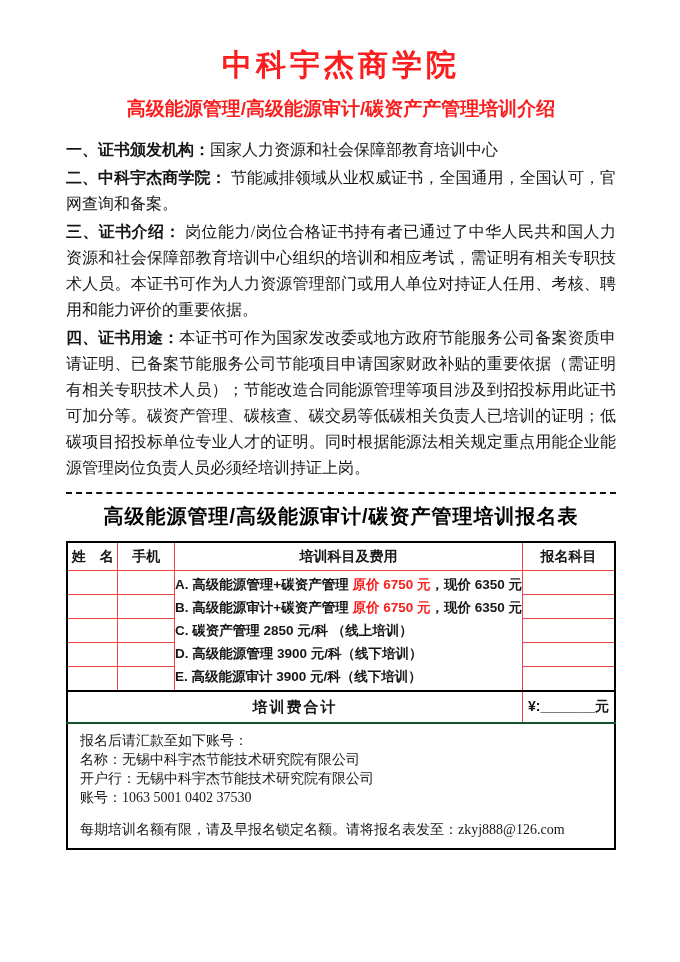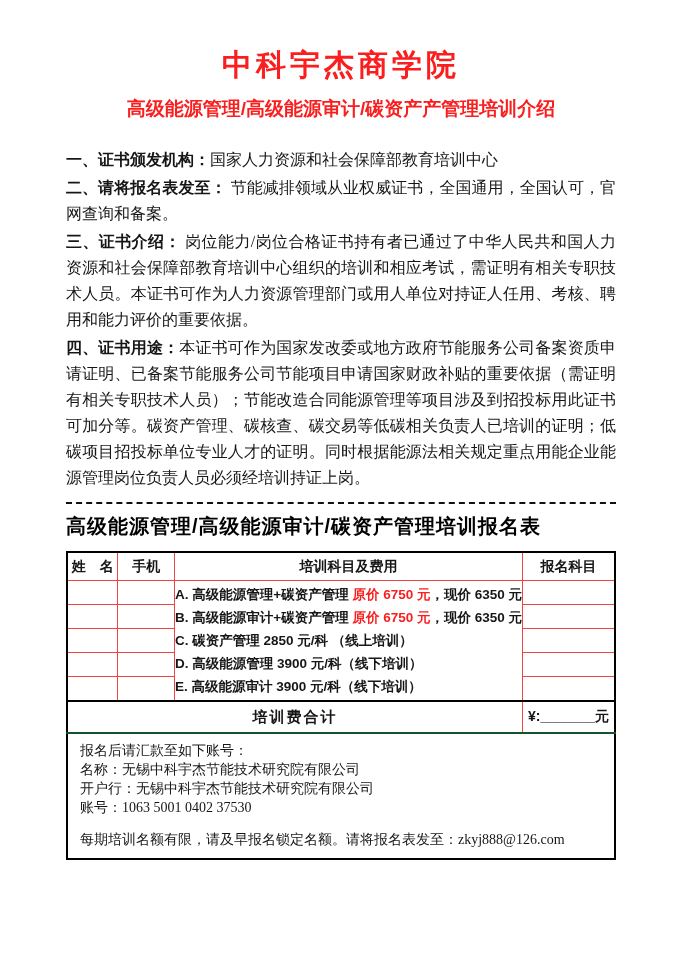--- a/index.html
+++ b/index.html
@@ -17,36 +17,36 @@
     font-weight:bold;font-size:30px;line-height:38px;letter-spacing:4px;
     color:var(--accent-red,#fa1e1e);
   }
   .subtitle{
     text-align:center;margin-top:13px;
     font-family:"Liberation Sans","DejaVu Sans",sans-serif;
     font-weight:bold;font-size:19px;line-height:24px;
     color:var(--accent-red,#fa1e1e);
   }
 
-  .intro{margin-top:26px;}
+  .intro{margin-top:16px;}
   .para{
     font-size:16px;line-height:26px;text-align:justify;
     margin:0 0 2px 0;
   }
   .para .lead{
     font-family:"Liberation Sans","DejaVu Sans",sans-serif;
     font-weight:bold;
   }
 
   .dashes{
     margin-top:11px;height:0;border-top:2px dashed #111;
   }
 
   .form-title{
-    margin-top:9px;
+    text-align:center;margin-top:9px;
     font-family:"Liberation Sans","DejaVu Sans",sans-serif;
     font-weight:bold;font-size:20px;line-height:26px;letter-spacing:1px;
     color:#000;
   }
 
   table.reg{
     width:100%;margin-top:12px;border-collapse:collapse;
     font-family:"Liberation Sans","DejaVu Sans",sans-serif;
   }
   table.reg td,table.reg th{border:1px solid #ef4444;padding:0;}
@@ -82,21 +82,21 @@
 </head>
 <body>
 
 <div class="doc">
 
   <div class="title">中科宇杰商学院</div>
   <div class="subtitle">高级能源管理/高级能源审计/碳资产产管理培训介绍</div>
 
   <div class="intro">
     <p class="para"><span class="lead">一、证书颁发机构：</span><span>国家人力资源和社会保障部教育培训中心</span></p>
-    <p class="para"><span class="lead">二、请将报名表发至：</span><span> 节能减排领域从业权威证书，全国通用，全国认可，官网查询和备案。</span></p>
+    <p class="para"><span class="lead">二、中科宇杰商学院：</span><span> 节能减排领域从业权威证书，全国通用，全国认可，官网查询和备案。</span></p>
     <p class="para"><span class="lead">三、证书介绍：</span><span> 岗位能力/岗位合格证书持有者已通过了中华人民共和国人力资源和社会保障部教育培训中心组织的培训和相应考试，需证明有相关专职技术人员。本证书可作为人力资源管理部门或用人单位对持证人任用、考核、聘用和能力评价的重要依据。</span></p>
     <p class="para"><span class="lead">四、证书用途：</span><span>本证书可作为国家发改委或地方政府节能服务公司备案资质申请证明、已备案节能服务公司节能项目申请国家财政补贴的重要依据（需证明有相关专职技术人员）；节能改造合同能源管理等项目涉及到招投标用此证书可加分等。碳资产管理、碳核查、碳交易等低碳相关负责人已培训的证明；低碳项目招投标单位专业人才的证明。同时根据能源法相关规定重点用能企业能源管理岗位负责人员必须经培训持证上岗。</span></p>
   </div>
 
   <div class="dashes"></div>
 
   <div class="form-title">高级能源管理/高级能源审计/碳资产管理培训报名表</div>
 
   <table class="reg">
     <colgroup>

